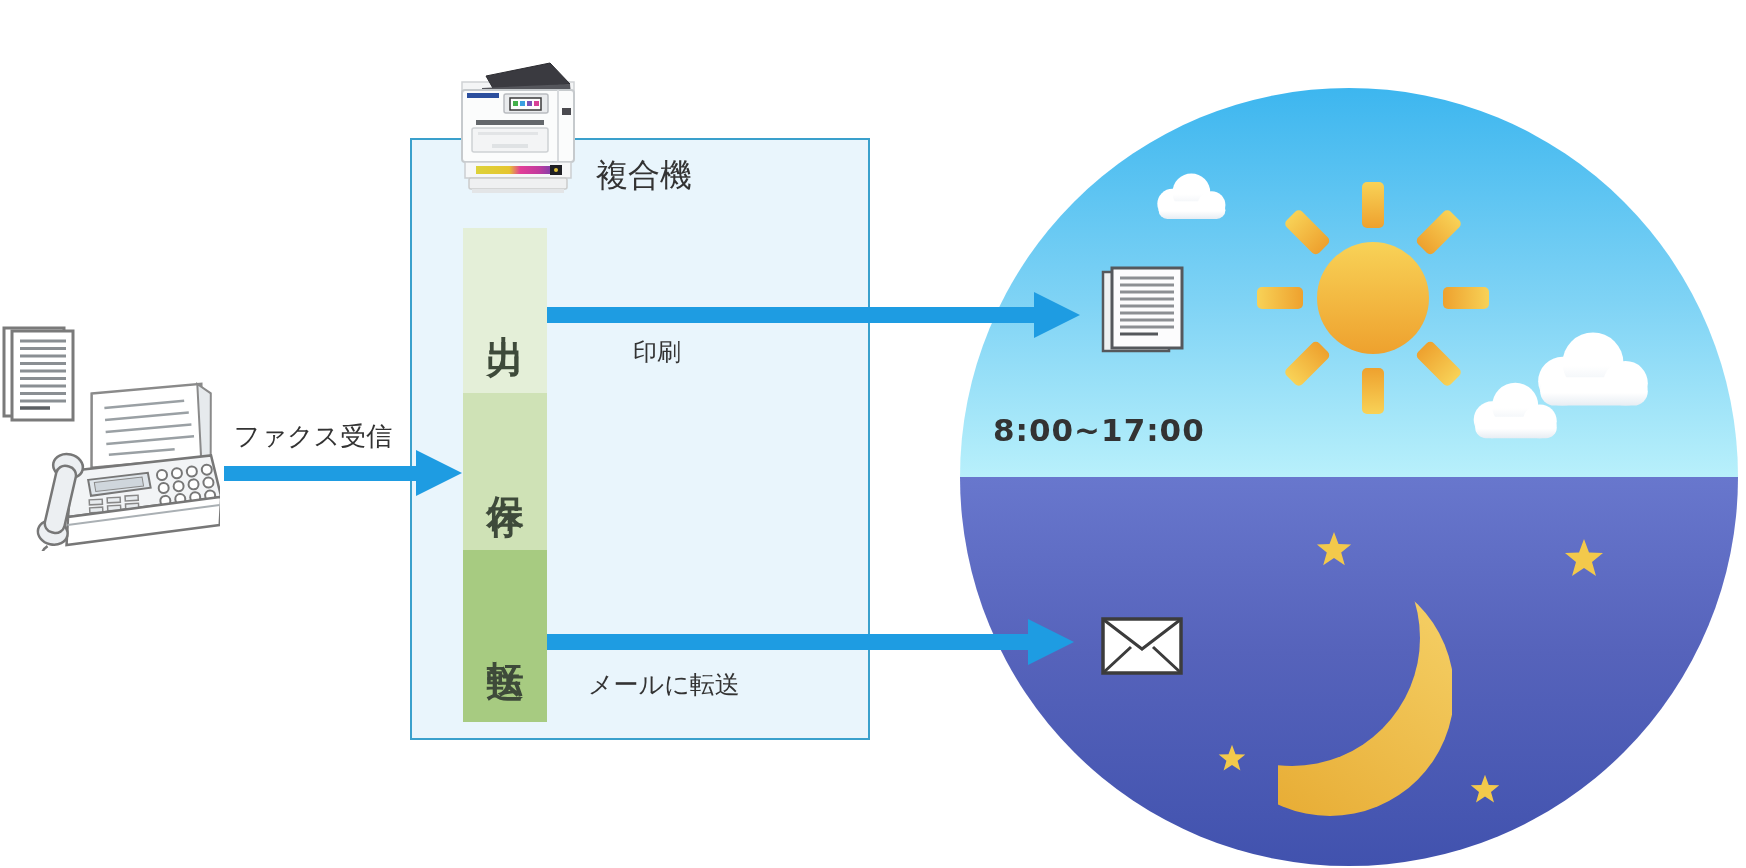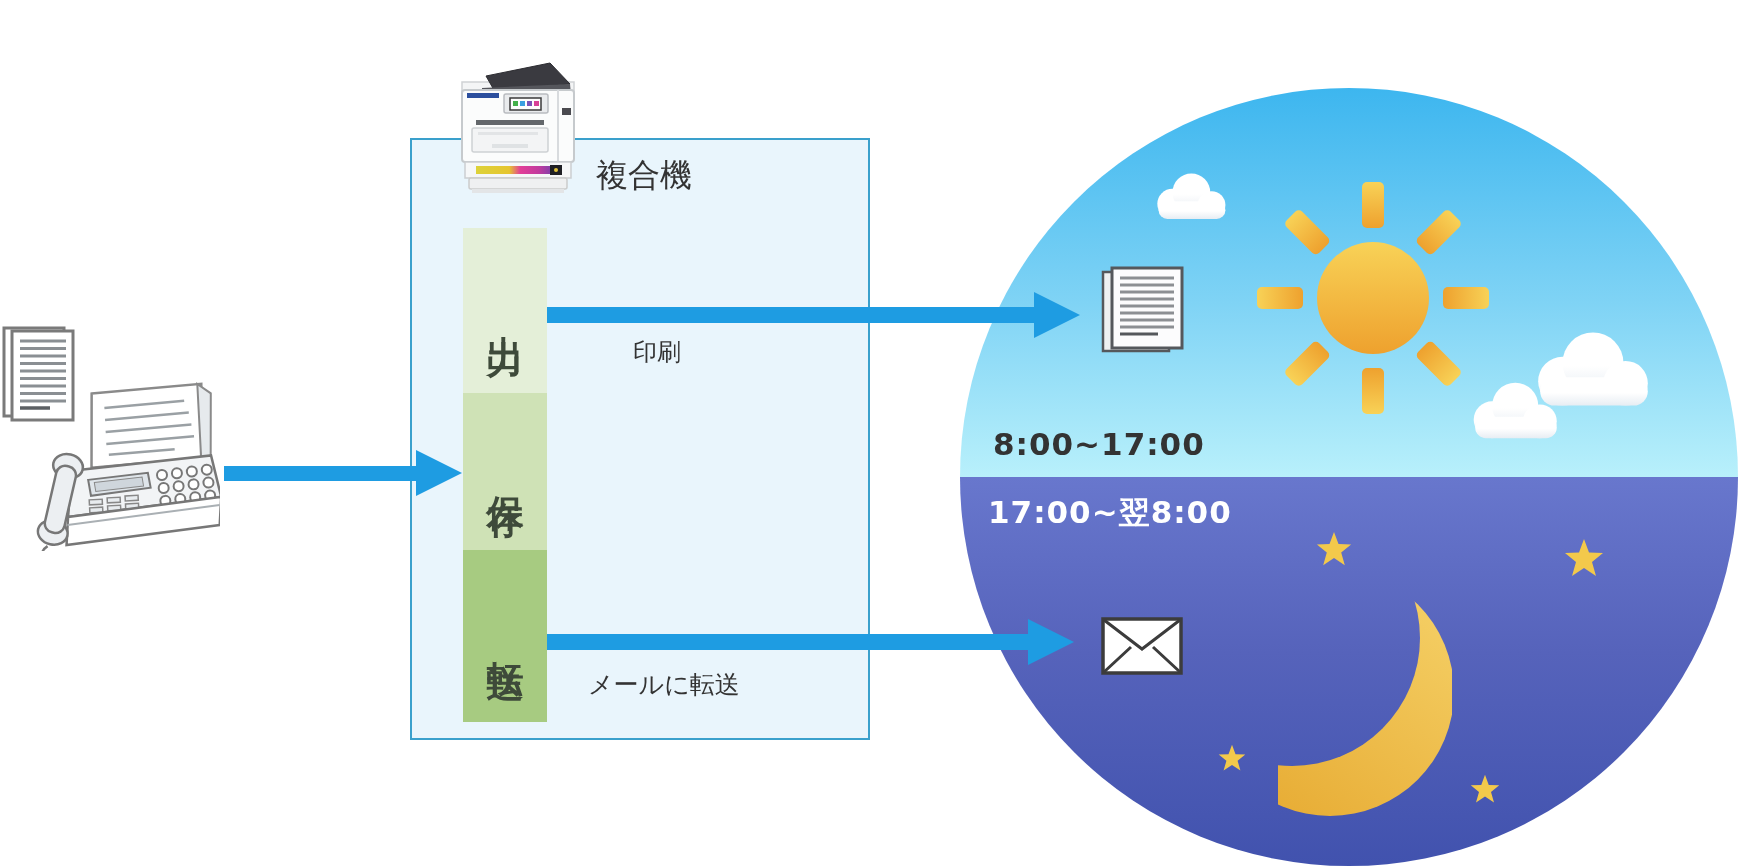--- a/index.html
+++ b/index.html
@@ -100,20 +100,21 @@
 
       <g transform="rotate(16 30 158)">
         <ellipse cx="29" cy="116" rx="15" ry="12" fill="#eceff2" stroke="#777" stroke-width="2.5"></ellipse>
         <ellipse cx="29" cy="184" rx="15" ry="12" fill="#eceff2" stroke="#777" stroke-width="2.5"></ellipse>
         <rect x="19" y="116" width="20" height="68" rx="9" fill="#eceff2" stroke="#777" stroke-width="2.5"></rect>
       </g>
       <path d="M16,196 q-10,6 -2,12 q8,5 2,11" fill="none" stroke="#777" stroke-width="2.5"></path>
     </g>
   </svg>
 
+  <div class="abs jp" style="left:222px;top:419px;width:182px;text-align:center;font-size:26px;z-index:6;">ファクス受信</div>
   <div class="abs shaft" style="left:224px;top:466px;width:192px;height:15px;"></div>
   <div class="abs ahead" style="left:416px;top:450px;"></div>
 
   <div class="abs mfpbox"></div>
 
   <svg class="abs" style="left:452px;top:60px;z-index:4" width="132" height="140" viewBox="0 0 132 140">
     <defs>
       <linearGradient id="ink" x1="0" y1="0" x2="1" y2="0">
         <stop offset="0" stop-color="#ddd23a"></stop>
           <stop offset="0.45" stop-color="#e6c52f"></stop>
@@ -223,22 +224,21 @@
         <line x1="20" y1="26" x2="74" y2="26"></line>
           <line x1="20" y1="33" x2="74" y2="33"></line>
         <line x1="20" y1="40" x2="74" y2="40"></line>
           <line x1="20" y1="47" x2="74" y2="47"></line>
         <line x1="20" y1="54" x2="74" y2="54"></line>
           <line x1="20" y1="61" x2="74" y2="61"></line>
       </g>
       <line x1="20" y1="68" x2="58" y2="68" stroke="#55585c" stroke-width="3"></line>
     </svg>
 
-    <div class="abs timelabel" style="left:33px;top:338px;color:var(--tdark);">8:00~17:00</div>
-    <div class="abs timelabel" style="left:28px;top:404px;color:var(--twhite);">17:00~翌8:00</div>
+    <div class="abs timelabel" style="left:33px;top:324px;color:var(--tdark);">8:00~17:00</div>
 
     <svg class="abs" style="left:140px;top:528px" width="84" height="60" viewBox="0 0 84 60">
       <rect x="3" y="3" width="78" height="54" fill="#ffffff" stroke="#3c3c3c" stroke-width="3.5"></rect>
       <path d="M4,4 L42,33 L80,4" fill="none" stroke="#3c3c3c" stroke-width="3"></path>
       <path d="M4,56 L31,31 M80,56 L53,31" fill="none" stroke="#3c3c3c" stroke-width="3"></path>
     </svg>
 
     <svg class="abs" style="left:318px;top:476px" width="174" height="256" viewBox="0 0 174 256">
       <defs>
         <linearGradient id="mg" x1="0.8" y1="0" x2="0.1" y2="1">

